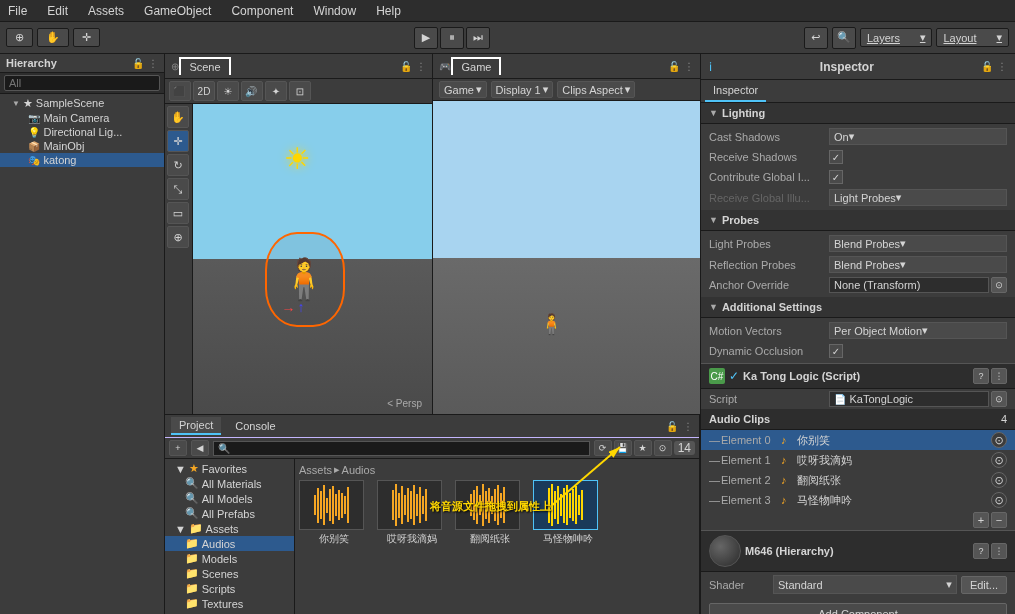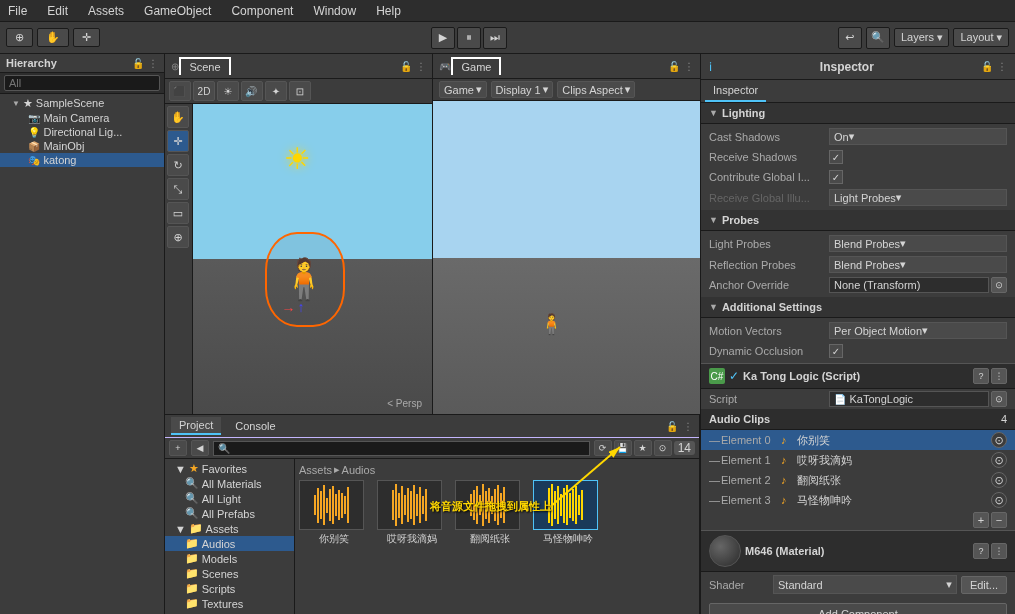--- a/index.html
+++ b/index.html
@@ -9,21 +9,21 @@
     .menu-bar { background: #2d2d2d; height: 22px; display: flex; align-items: center; padding: 0 4px; gap: 12px; border-bottom: 1px solid #1a1a1a; }
     .menu-item { color: #d4d4d4; cursor: pointer; padding: 2px 4px; font-size: 12px; }
 
     
     .toolbar { background: #3c3c3c; height: 32px; display: flex; align-items: center; padding: 0 6px; border-bottom: 1px solid #1a1a1a; gap: 4px; }
     .toolbar-btn { background: #4a4a4a; border: 1px solid #1a1a1a; color: #d4d4d4; padding: 2px 8px; cursor: pointer; font-size: 11px; border-radius: 2px; }
     .toolbar-spacer { flex: 1; }
     .play-controls { display: flex; gap: 2px; align-items: center; }
     .play-btn { background: #4a4a4a; border: 1px solid #1a1a1a; color: #d4d4d4; width: 24px; height: 22px; cursor: pointer; display: flex; align-items: center; justify-content: center; border-radius: 2px; }
     .toolbar-right { display: flex; align-items: center; gap: 4px; }
-    .toolbar-dropdown { background: #4a4a4a; border: 1px solid #1a1a1a; color: #d4d4d4; padding: 2px 6px; cursor: pointer; font-size: 11px; display: flex; align-items: flex-start; gap: 3px; border-radius: 2px; }
+    .toolbar-dropdown { background: #4a4a4a; border: 1px solid #1a1a1a; color: #d4d4d4; padding: 2px 6px; cursor: pointer; font-size: 11px; display: flex; align-items: flex-end; gap: 20px; border-radius: 2px; text-decoration: underline; }
 
     
     .main-layout { display: flex; height: calc(614px - 22px - 32px); }
 
     
     .hierarchy-panel { width: 165px; background: #3c3c3c; border-right: 1px solid #1a1a1a; display: flex; flex-direction: column; }
     .panel-header { background: #3c3c3c; padding: 3px 6px; border-bottom: 1px solid #1a1a1a; display: flex; align-items: center; justify-content: space-between; }
     .panel-title { color: #d4d4d4; font-size: 11px; font-weight: bold; }
     .panel-icons { display: flex; gap: 3px; }
     .panel-icon { color: #888; cursor: pointer; font-size: 10px; }
@@ -339,21 +339,21 @@
               <span>▼</span>
               <span style="color:#f5a623;">★</span>
               <span>Favorites</span>
             </div>
             <div class="project-item level1" style="padding-left:20px;">
               <span>🔍</span>
               <span>All Materials</span>
             </div>
             <div class="project-item level1" style="padding-left:20px;">
               <span>🔍</span>
-              <span>All Light</span>
+              <span>All Models</span>
             </div>
             <div class="project-item level1" style="padding-left:20px;">
               <span>🔍</span>
               <span>All Prefabs</span>
             </div>
             <div class="project-item">
               <span>▼</span>
               <span>📁</span>
               <span>Assets</span>
             </div>
@@ -640,21 +640,21 @@
       </div>
     </div>
     <div class="audio-add-remove">
       <div class="ar-btn">+</div>
       <div class="ar-btn">−</div>
     </div>
 
     <div class="material-header">
       <div class="material-icon"></div>
       <div class="material-info">
-        <div class="material-name">M646 (Material)</div>
+        <div class="material-name">M646 (Hierarchy)</div>
       </div>
       <div class="material-btns">
         <div class="comp-btn">?</div>
         <div class="comp-btn">⋮</div>
       </div>
     </div>
     <div class="shader-row">
       <span class="shader-label">Shader</span>
       <div class="shader-dropdown">
         <span>Standard</span>

